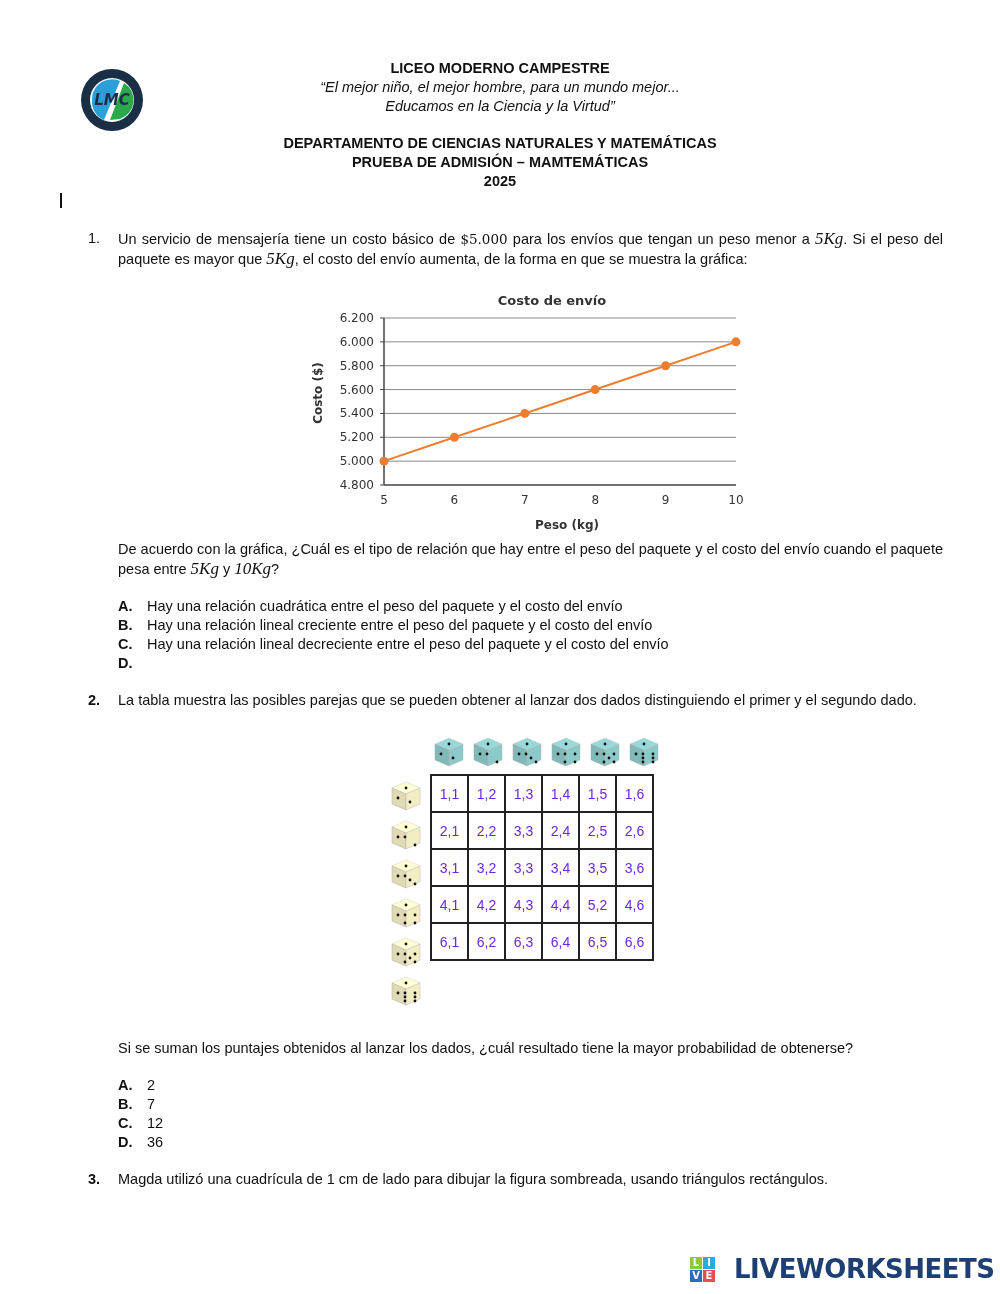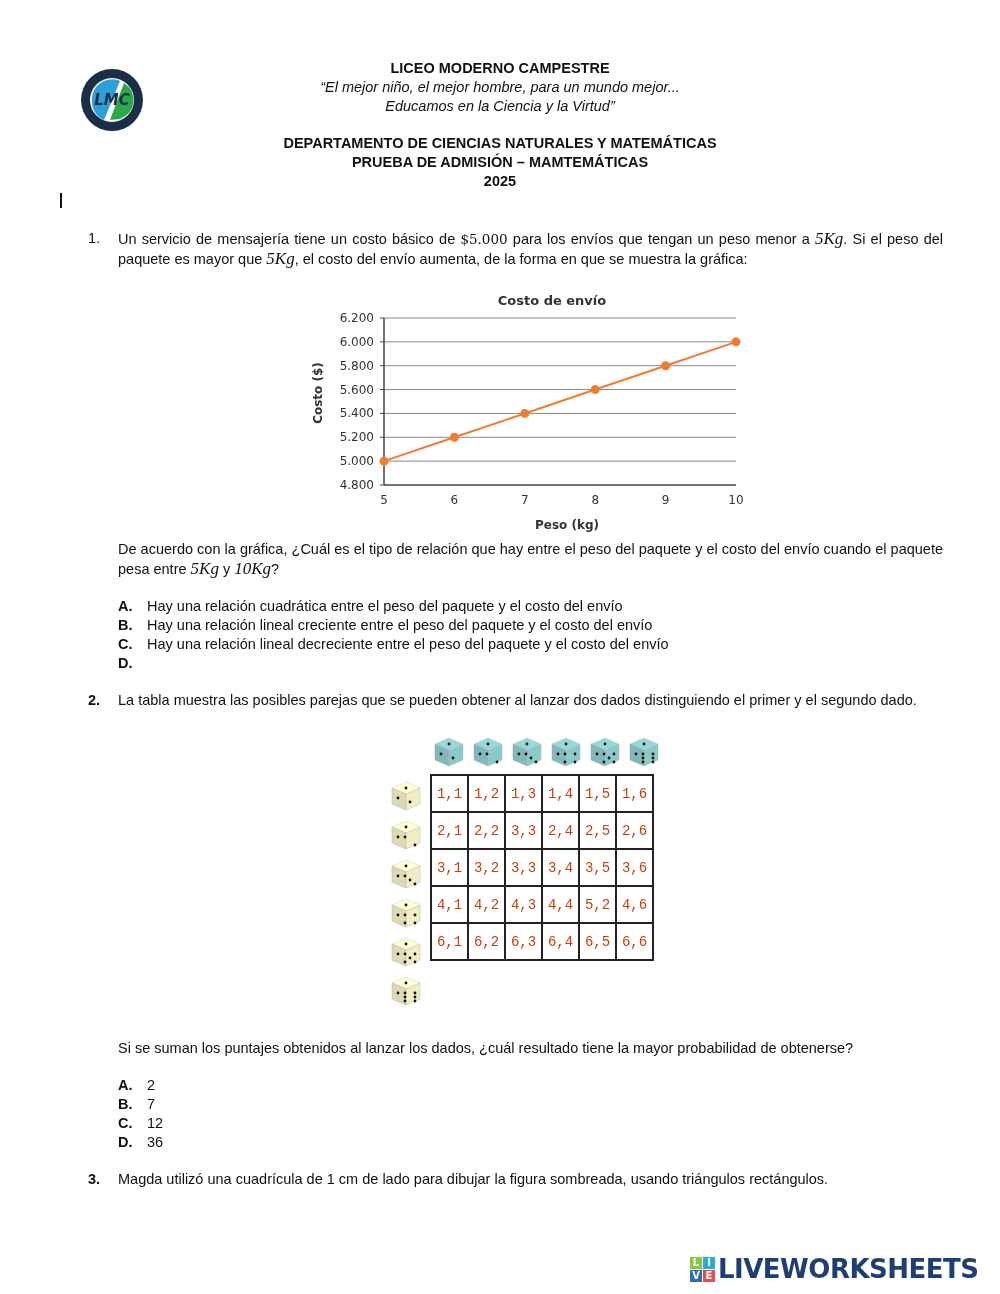--- a/index.html
+++ b/index.html
@@ -17,26 +17,26 @@
   .math { font-family:Liberation Serif, serif; font-style:italic; font-size:17px; }
   .mathn { font-family:"DejaVu Serif", serif; font-size:13.5px; }
   .opts { left:118px; font-size:14.5px; line-height:19px; }
   .opt { display:flex; }
   .opt-l { font-weight:bold; width:29px; }
   .chart { left:300px; top:285px; width:460px; height:250px; }
   .chart text { font-family:"DejaVu Sans", sans-serif; }
   .dice-area { left:385px; top:733px; width:290px; height:280px; }
   table.dice { position:absolute; left:45px; top:41px; border-collapse:collapse; }
   table.dice td { border:2px solid #222; width:35px; height:35px; text-align:center;
-                  font-family:Liberation Mono, monospace; font-size:14px; color:#c2410c; padding:0; }
+                  font-family:Liberation Sans, sans-serif; font-size:14px; color:#6d28d9; padding:0; }
   .die { position:absolute; width:34px; height:34px; }
   .lw { left:690px; top:1254px; height:30px; display:flex; align-items:center; }
   .lw-blocks { display:grid; grid-template-columns:12px 12px; grid-template-rows:12px 12px; gap:1px; margin-right:3px; }
   .lw-blocks span { font-size:10px; font-weight:bold; color:#fff; text-align:center; line-height:12px; font-family:"DejaVu Sans", sans-serif; }
-  .lw-text { font-family:"DejaVu Sans", sans-serif; font-weight:bold; font-size:26px; color:#1d3f73; letter-spacing:-0.5px; }
+  .lw-text { font-family:"DejaVu Sans", sans-serif; font-weight:bold; font-size:26px; color:#1d3f73; letter-spacing:-0.5px;margin-left:16px; }
 </style>
 </head>
 <body>
 
 <svg class="abs logo" viewBox="0 0 64 64">
   <circle cx="32" cy="32" r="31" fill="#1a2e45"></circle>
   <circle cx="32" cy="32" r="22" fill="#fff"></circle>
   <path d="M12 32 A20 20 0 0 1 40 13 L24 52 A20 20 0 0 1 12 32Z" fill="#2c9fd8"></path>
   <path d="M44 15 A20 20 0 0 1 40 51 L30 52 Z" fill="#2aa84a"></path>
   <text x="32" y="37" text-anchor="middle" font-size="15" font-weight="bold" font-style="italic" fill="#1a2e45" font-family="DejaVu Sans, sans-serif">LMC</text>

